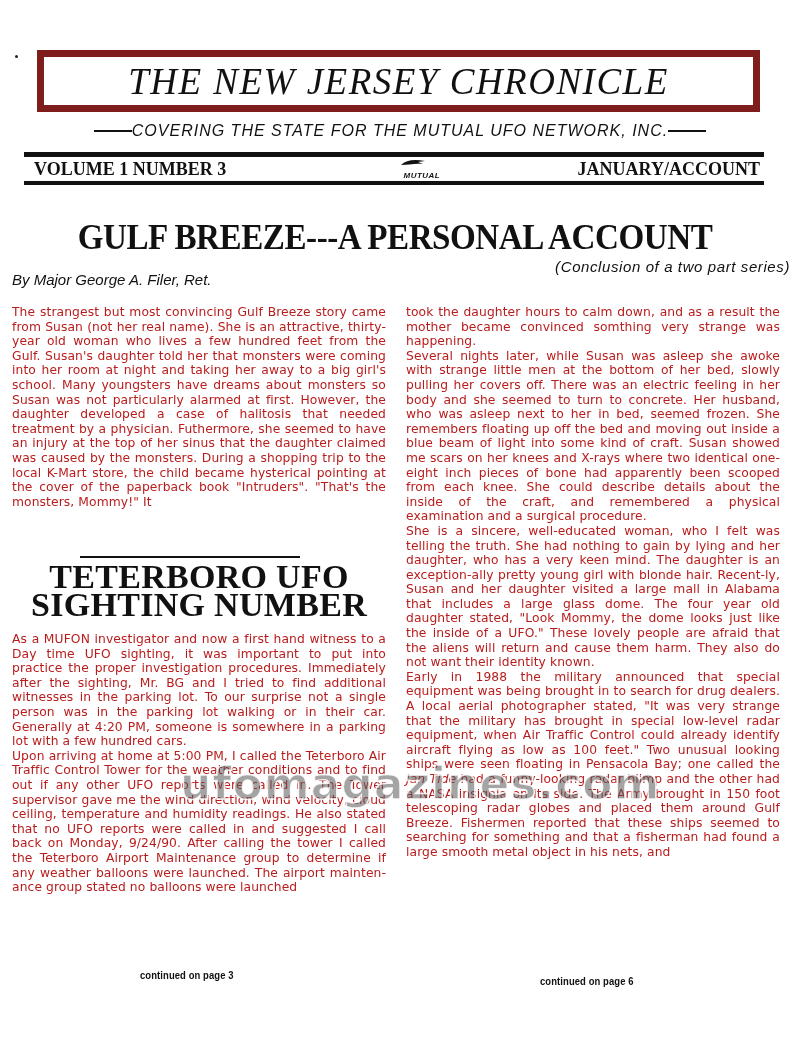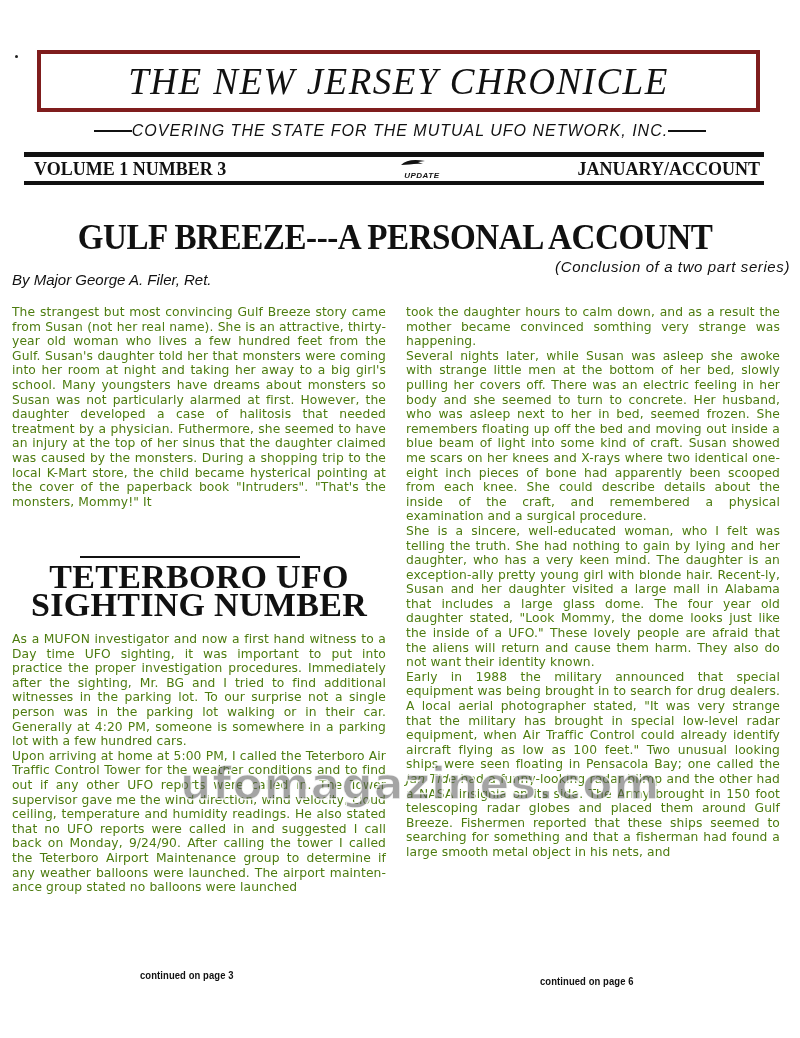--- a/index.html
+++ b/index.html
@@ -3,21 +3,21 @@
   <meta charset="utf-8">
   <style>
     * { margin: 0; padding: 0; box-sizing: border-box; }
     html, body { width: 800px; height: 1038px; background: #ffffff; overflow: hidden; }
     body { position: relative; font-family: "DejaVu Sans", sans-serif; color: #111; }
 
     .dot { position: absolute; left: 15px; top: 55px; width: 3px; height: 3px; background: #222; border-radius: 50%; }
 
     .masthead-box {
       position: absolute; left: 37px; top: 50px; width: 723px; height: 62px;
-      border: 4px solid #7f1d1d;
+      border: 7px solid #7f1d1d;
       display: flex; align-items: center; justify-content: center;
     }
     .masthead-title {
       font-family: "Liberation Serif", serif; font-style: italic;
       font-size: 37px; letter-spacing: 1.5px; color: #111;
     }
 
     .tagline-row {
       position: absolute; left: 40px; top: 120px; width: 720px; height: 22px;
       display: flex; align-items: center; justify-content: center; gap: 0;
@@ -52,21 +52,21 @@
       font-family: "Liberation Sans", sans-serif; font-style: italic; font-size: 15px; letter-spacing: 0.6px;
     }
     .byline {
       position: absolute; left: 12px; top: 271px; width: 790px; 
       font-family: "Liberation Sans", sans-serif; font-size: 15px; font-style: italic;
     }
 
     .col {
       position: absolute; width: 374px;
       font-family: "DejaVu Sans", sans-serif; font-size: 12.3px; line-height: 14.6px;
-      text-align: justify; color: #4d7c0f; letter-spacing: 0.1px;
+      text-align: justify; color: #b91c1c; letter-spacing: 0.1px;
     }
     .col p { margin: 0; }
     .col-left-1 { left: 12px; top: 305px; }
     .col-right { left: 406px; top: 305px; }
     .col-left-2 { left: 12px; top: 632px; }
 
     .section-rule { position: absolute; left: 80px; top: 556px; width: 220px; height: 2px; background: #111; }
     .section-head {
       position: absolute; left: 12px; top: 563px; width: 374px; text-align: center;
       font-family: "Liberation Serif", serif; font-weight: bold; font-size: 34px; line-height: 28px;
@@ -105,21 +105,21 @@
   <div class="tagline-rule"></div>
 </div>
 
 <div class="vol-bar-top"></div>
 <div class="vol-row">
   <span>VOLUME 1 NUMBER 3</span>
   <span class="logo">
     <svg class="logo-swoosh" viewBox="0 0 26 8">
       <path d="M1 6 C6 1, 14 0, 25 2 L18 3 L23 5 C15 4, 8 6, 1 6 Z" fill="#111"></path>
     </svg>
-    <span class="logo-text">UPDATE</span>
+    <span class="logo-text">MUTUAL</span>
   </span>
   <span>JANUARY/ACCOUNT</span>
 </div>
 <div class="vol-bar-bottom"></div>
 
 <div class="headline">GULF BREEZE---A PERSONAL ACCOUNT</div>
 <div class="subhead">(Conclusion of a two part series)</div>
 <div class="byline">By Major George A. Filer, Ret.</div>
 
 <div class="col col-left-1">

